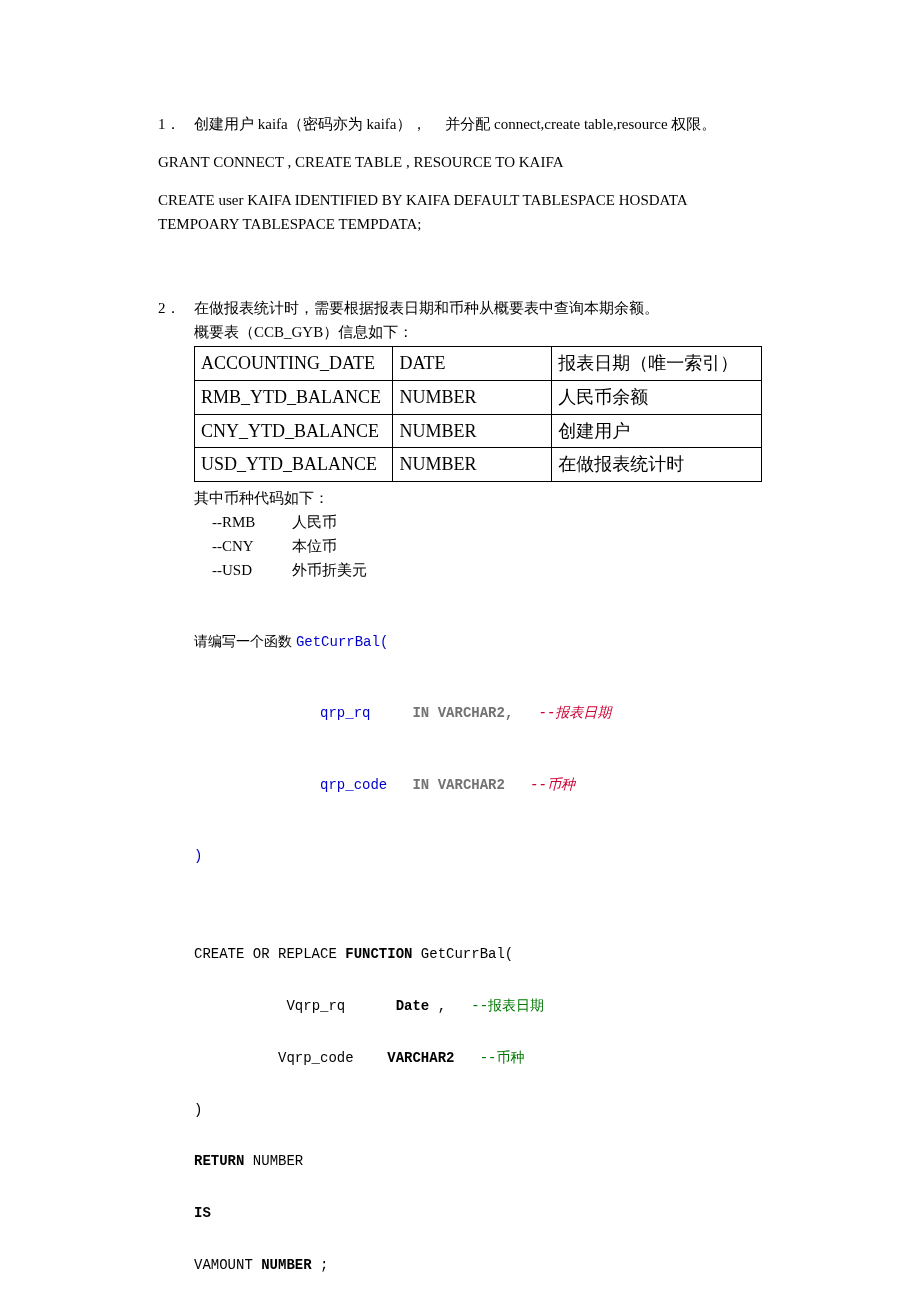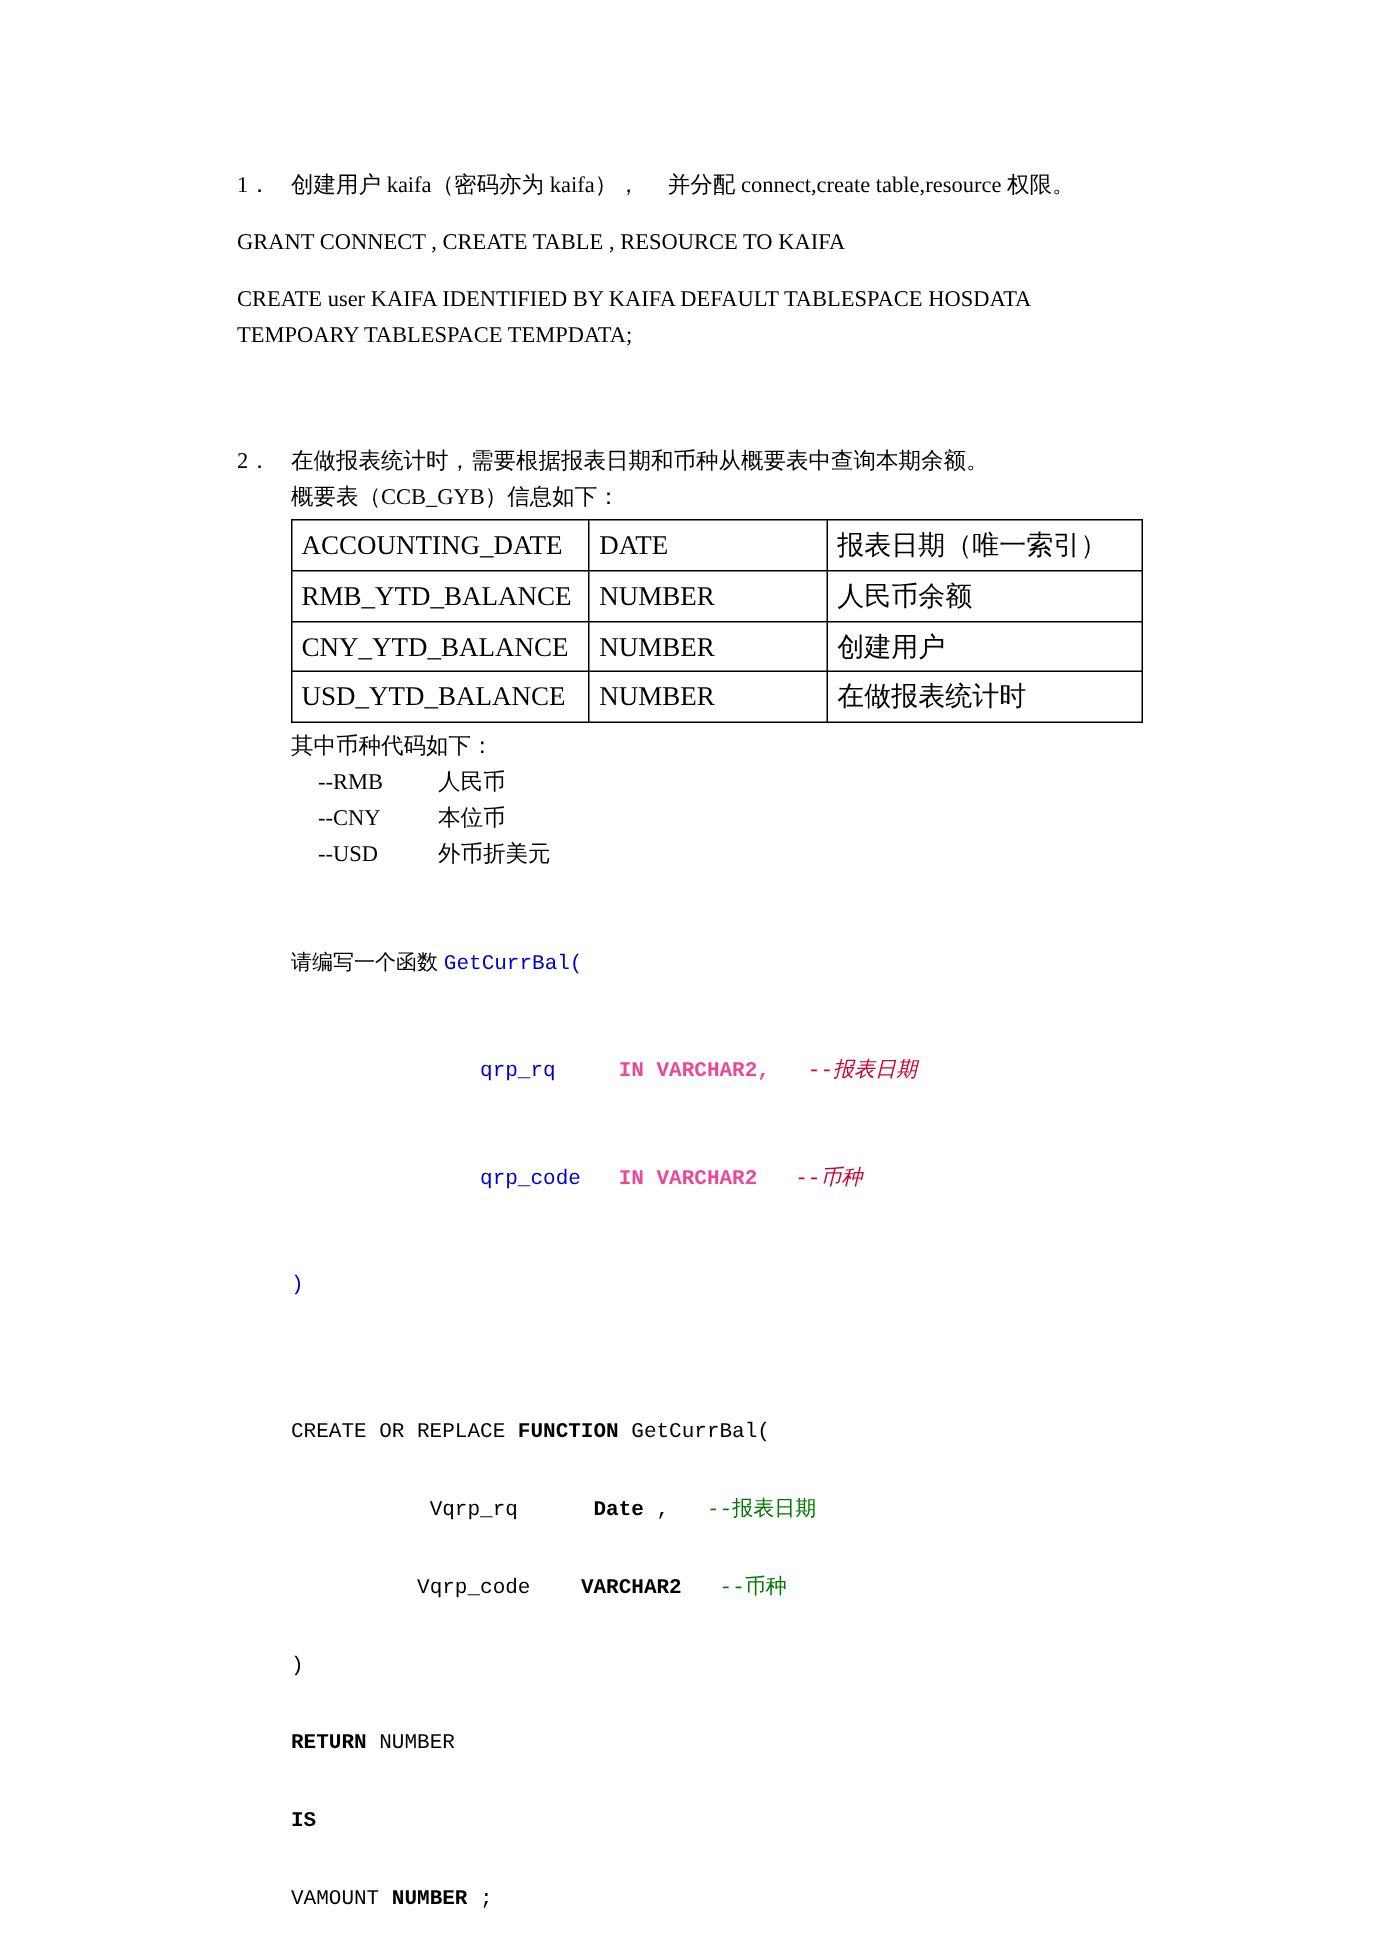--- a/index.html
+++ b/index.html
@@ -48,21 +48,21 @@
     width: 100%;
     margin: 2px 0 4px 0;
   }
   table.t td {
     border: 1px solid #000;
     padding: 2px 6px;
     font-family: "Times New Roman", "SimSun", serif;
     font-size: 18px;
   }
   .blue { color: #0000cc; }
-  .navy { color: #ec4899; font-weight: bold; }
+  .navy { color: #737373; font-weight: bold; }
   .red { color: #cc0033; font-style: italic; }
   .green { color: #007700; }
   .bold { font-weight: bold; }
 </style>
 </head>
 <body>
 
 <div class="page">
 
   <div class="hang-list">

